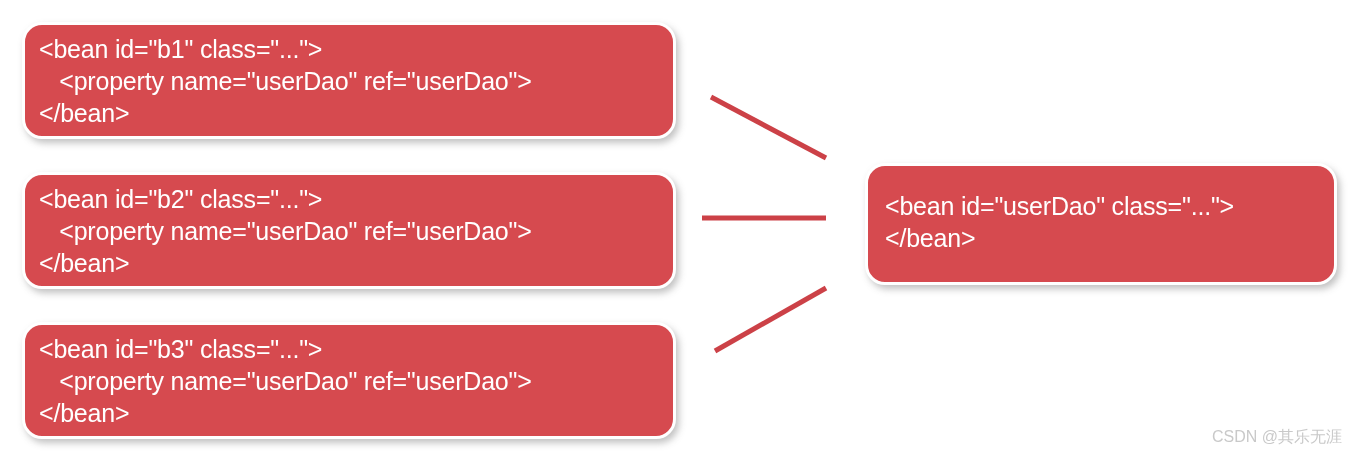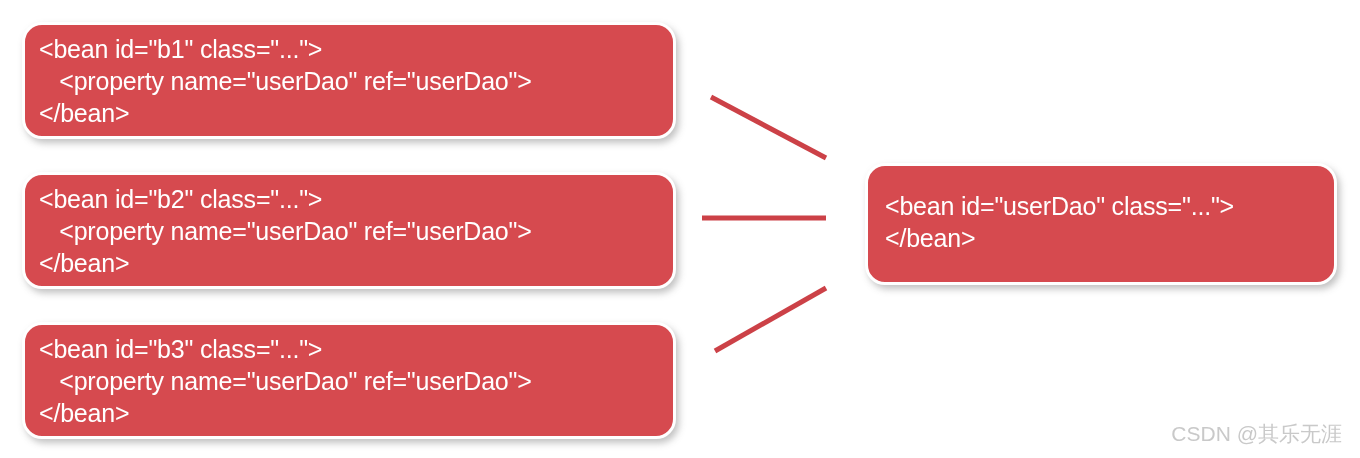--- a/index.html
+++ b/index.html
@@ -58,21 +58,21 @@
     left: 0;
     top: 0;
     width: 1360px;
     height: 458px;
     pointer-events: none;
   }
   .watermark {
     position: absolute;
     right: 18px;
     bottom: 10px;
-    font-size: 21px;
+    font-size: 16px;
     color: #c9c9c9;
     font-family: "Liberation Sans", "DejaVu Sans", sans-serif;
     white-space: nowrap;
   }
 </style>
 </head>
 <body>
 
 <div id="canvas">
 

